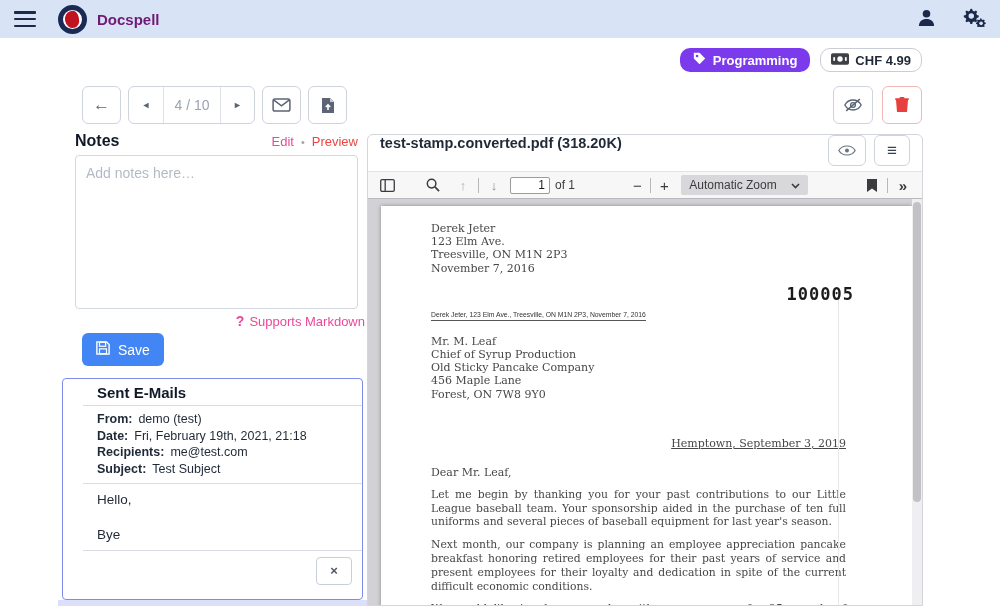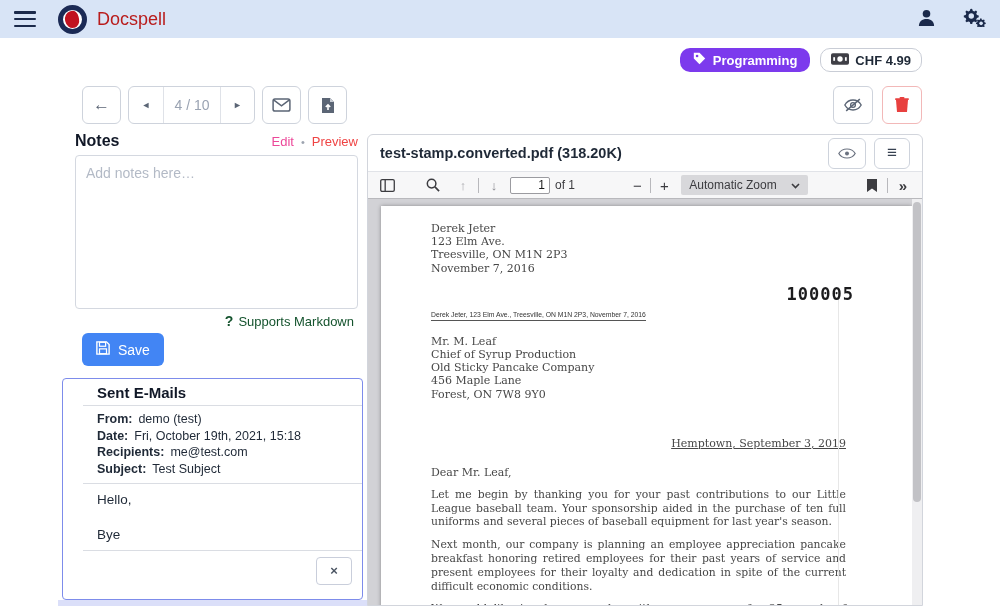--- a/index.html
+++ b/index.html
@@ -10,21 +10,21 @@
   
   .topbar { position:absolute; top:0; left:0; width:1000px; height:38px;
             background:#d8e4f6; display:flex; align-items:center; padding:0 14px; }
   .hamburger { width:22px; height:16px; display:flex; flex-direction:column;
                justify-content:space-between; cursor:pointer; margin-right:22px; }
   .hamburger div { height:2.5px; background:#1b2a4b; border-radius:1px; }
   .logo { width:29px; height:29px; border-radius:50%; background:#fff;
           border:5px solid #1b2a55; position:relative; margin-right:10px; }
   .logo::after { content:""; position:absolute; left:2px; top:1px; width:14px; height:17px;
                  background:#c1121f; border-radius:50% 40% 45% 50%; transform:rotate(-12deg); }
-  .app-title { font-weight:normal; font-size:18px; color:#b91c1c; }
+  .app-title { font-weight:bold; font-size:15px; color:#701a75; }
   .topbar-right { margin-left:auto; display:flex; align-items:center; gap:26px; }
 
   
   .btn { display:inline-flex; align-items:center; justify-content:center;
          background:#fff; border:1px solid #ced3dc; border-radius:6px;
          height:38px; cursor:pointer; color:#5b6575; }
   .btn svg { display:block; }
 
   
   .tags-row { position:absolute; top:48px; right:78px; display:flex; gap:10px; }
@@ -55,22 +55,22 @@
   .notes-title { font-size:16px; font-weight:bold; color:#111827; }
   .notes-modes { margin-left:auto; font-size:13px; display:flex; gap:7px; align-items:center; }
   .mode-edit { color:#ec4899; cursor:pointer; }
   .mode-dot { color:#9ca3af; font-size:11px; }
   .mode-preview { color:#ef4444; cursor:pointer; }
   .notes-area { position:absolute; top:155px; left:75px; width:283px; height:154px;
                 border:1px solid #d4d8e0; border-radius:4px; padding:9px 10px;
                 font-size:14px; color:#374151; resize:none;
                 font-family:"Liberation Sans", sans-serif; }
   .notes-area::placeholder { color:#b3bac6; }
-  .md-row { position:absolute; top:313px; left:71px; width:283px; text-align:right;
-            font-size:13px; color:#14532d; cursor:pointer; }
+  .md-row { position:absolute; top:313px; left:82px; width:283px; text-align:right;
+            font-size:13px; color:#ec4899; cursor:pointer; }
   .md-q { font-weight:bold; font-size:14px; margin-right:5px; }
   .save-btn { position:absolute; top:333px; left:82px; height:33px; padding:0 14px;
               background:#4285f4; border:none; border-radius:6px; color:#fff;
               font-size:14px; display:inline-flex; align-items:center; gap:8px; cursor:pointer; }
 
   
   .email-panel { position:absolute; top:378px; left:62px; width:301px; height:222px;
                  background:#fff; border:1px solid #7d8ceb; border-radius:4px; overflow:hidden;padding-left:20px; }
   .email-title { font-size:15px; font-weight:bold; color:#111827;
                  padding:5px 14px 4px; border-bottom:1px solid #dadde3; }
@@ -82,21 +82,21 @@
   .email-foot { padding:6px 10px; text-align:right; }
   .close-btn { width:36px; height:28px; background:#fff; border:1px solid #c9cedb;
                border-radius:4px; color:#4b5563; font-size:13px; font-weight:bold; cursor:pointer; }
   .email-strip { position:absolute; top:600px; left:58px; width:310px; height:6px;
                  background:#dbdff9; }
 
   
   .pdf-panel { position:absolute; top:134px; left:367px; width:556px; height:472px;
                border:1px solid #d2d5dc; border-radius:6px 6px 0 0; background:#fff;
                display:flex; flex-direction:column; overflow:hidden; }
-  .pdf-head { height:37px; display:flex; align-items:center; padding:0 12px;
+  .pdf-head { height:37px; display:flex; padding:0 12px;
               border-bottom:1px solid #e1e3e8; flex:none; }
   .pdf-name { font-size:14.5px; font-weight:bold; color:#1f2937; }
   .pdf-head-btns { margin-left:auto; display:flex; gap:8px; }
   .btn-sm { height:31px; width:38px; }
   .menu-glyph { font-size:17px; font-weight:bold; color:#374151; }
 
   
   .pdf-toolbar { height:27px; background:#f7f7f8; border-bottom:1px solid #b9b9bd;
                  display:flex; align-items:center; padding:0 8px; flex:none;
                  color:#3c3c40; font-size:12px; }
@@ -260,21 +260,21 @@
         <rect x="4" y="9" width="8" height="5.5" fill="none" stroke="#fff" stroke-width="1.4"></rect>
       </svg>
   </span>
   <span>Save</span>
 </button>
 
 <div class="email-panel">
   <div class="email-title">Sent E-Mails</div>
   <div class="email-fields">
     <div class="email-field"><b>From:</b><span>demo (test)</span></div>
-    <div class="email-field"><b>Date:</b><span>Fri, October 19th, 2021, 15:18</span></div>
+    <div class="email-field"><b>Date:</b><span>Fri, February 19th, 2021, 21:18</span></div>
     <div class="email-field"><b>Recipients:</b><span>me@test.com</span></div>
     <div class="email-field"><b>Subject:</b><span>Test Subject</span></div>
   </div>
   <div class="email-body">
     <div class="email-line">Hello,</div>
     <div class="email-line"></div>
     <div class="email-line">Bye</div>
   </div>
   <div class="email-foot">
     <button class="close-btn">

